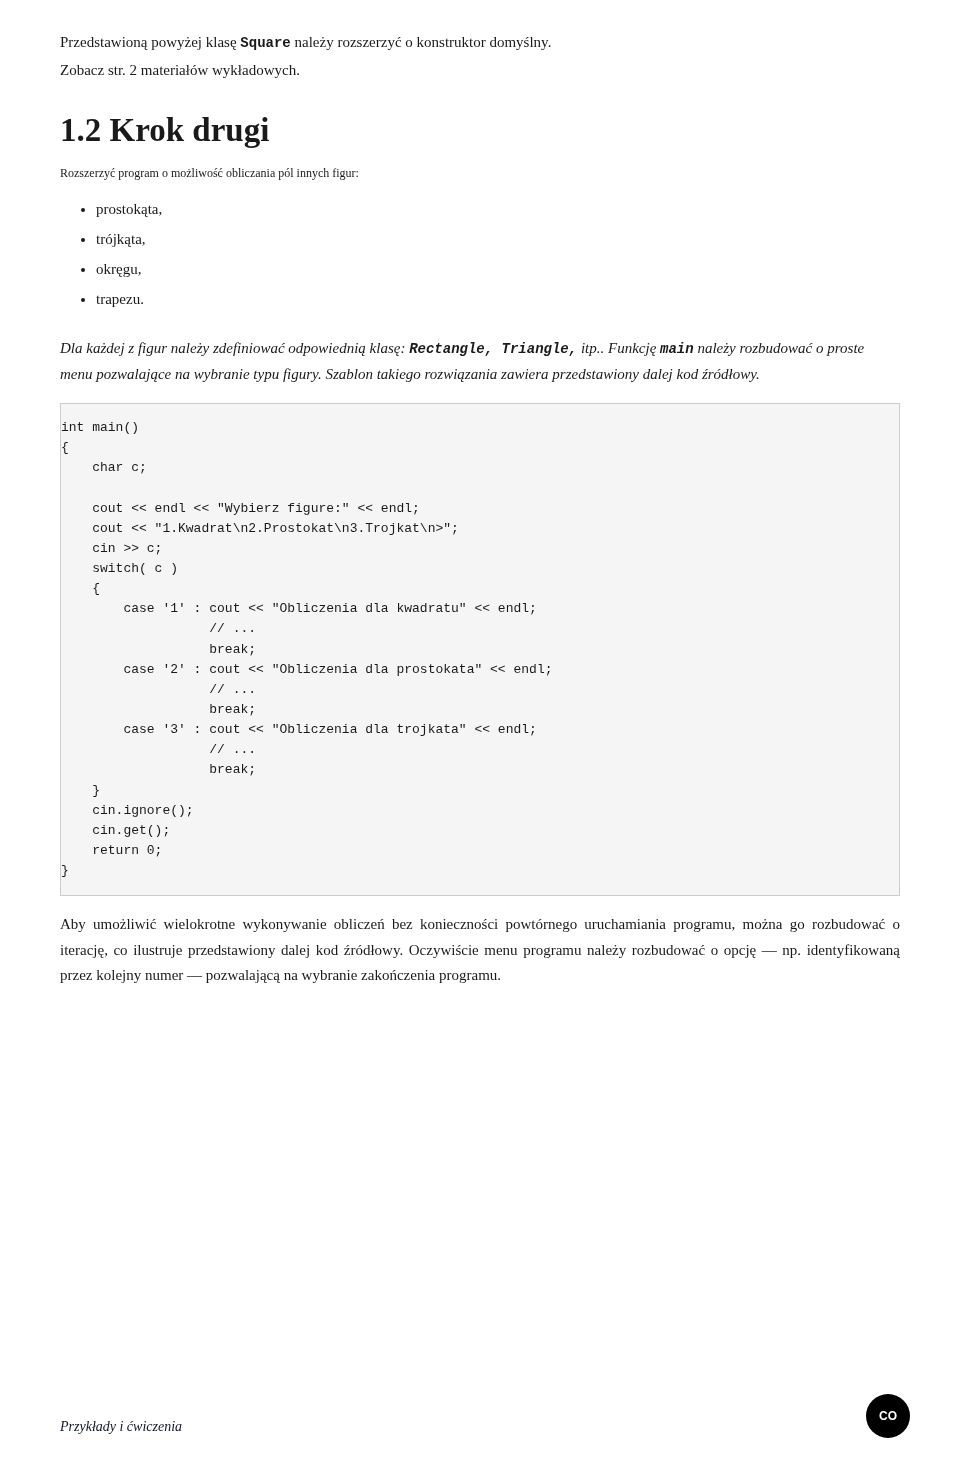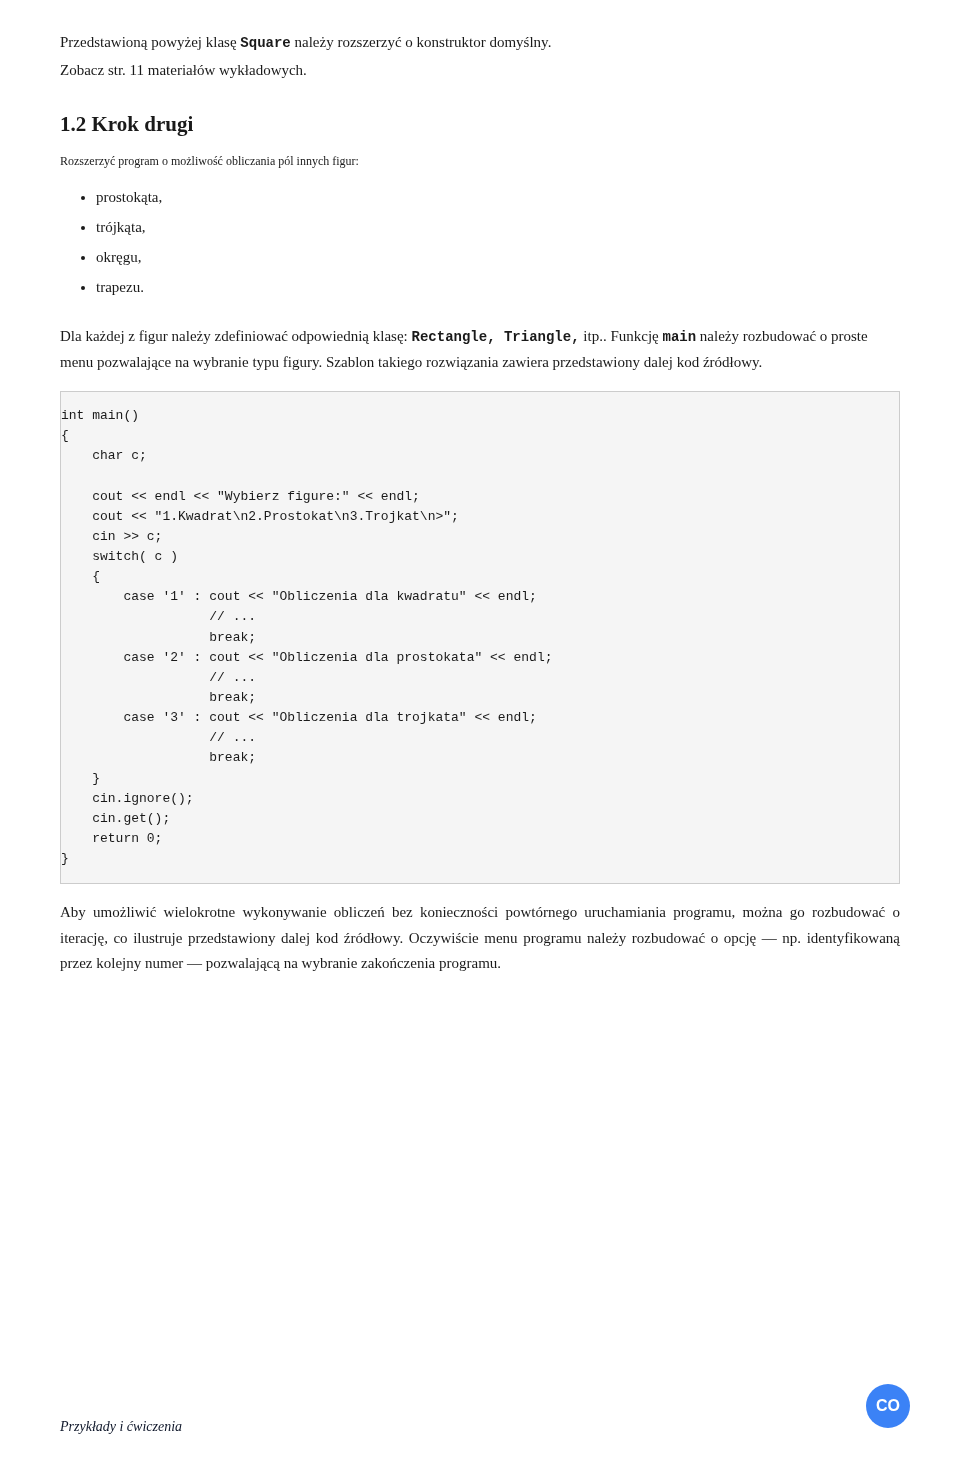--- a/index.html
+++ b/index.html
@@ -32,21 +32,21 @@
     }
 
     .see-more {
       font-size: 15px;
       line-height: 1.6;
       margin-bottom: 30px;
     }
 
     h2 {
       font-family: Georgia, serif;
-      font-size: 21px;
+      font-size: 33px;
       font-weight: bold;
       margin-bottom: 14px;
       margin-top: 16px;
     }
 
     .section-desc {
       font-size: 12px;
       line-height: 1.7;
       margin-bottom: 10px;
     }
@@ -55,20 +55,21 @@
       list-style: disc;
       margin-left: 36px;
       margin-bottom: 22px;
       line-height: 2;
       font-size: 15px;
     }
 
     .para {
       font-size: 15px;
       line-height: 1.7;
+      font-style: italic;
     }
 
     .code-inline {
       font-family: 'Courier New', Courier, monospace;
       font-weight: bold;
       font-size: 14px;
     }
 
     .code-block {
       background: #f5f5f5;
@@ -94,42 +95,42 @@
       bottom: 30px;
       left: 60px;
       font-family: Georgia, serif;
       font-style: italic;
       font-size: 14px;
       color: #0f172a;
     }
 
     .author-badge {
       position: absolute;
-      bottom: 37px;
+      bottom: 27px;
       right: 50px;
       width: 44px;
       height: 44px;
-      background: #3b82f6;
+      background: #000000;
       border-radius: 50%;
       display: flex;
       align-items: center;
       justify-content: center;
       color: white;
       font-family: Arial, sans-serif;
       font-weight: bold;
-      font-size: 16px;
+      font-size: 12px;
     }
   </style>
 </head>
 <body>
 
 <p class="intro-text">
   <span>Przedstawioną powyżej klasę </span><span class="code-inline">Square</span><span> należy rozszerzyć o konstruktor domyślny.</span>
 </p>
-<p class="see-more">Zobacz str. 11 materiałów wykładowych.</p>
+<p class="see-more">Zobacz str. 2 materiałów wykładowych.</p>
 
 <h2>1.2 Krok drugi</h2>
 
 <p class="section-desc">Rozszerzyć program o możliwość obliczania pól innych figur:</p>
 
 <ul class="bullet-list">
   <li>prostokąta,</li>
   <li>trójkąta,</li>
   <li>okręgu,</li>
   <li>trapezu.</li>

